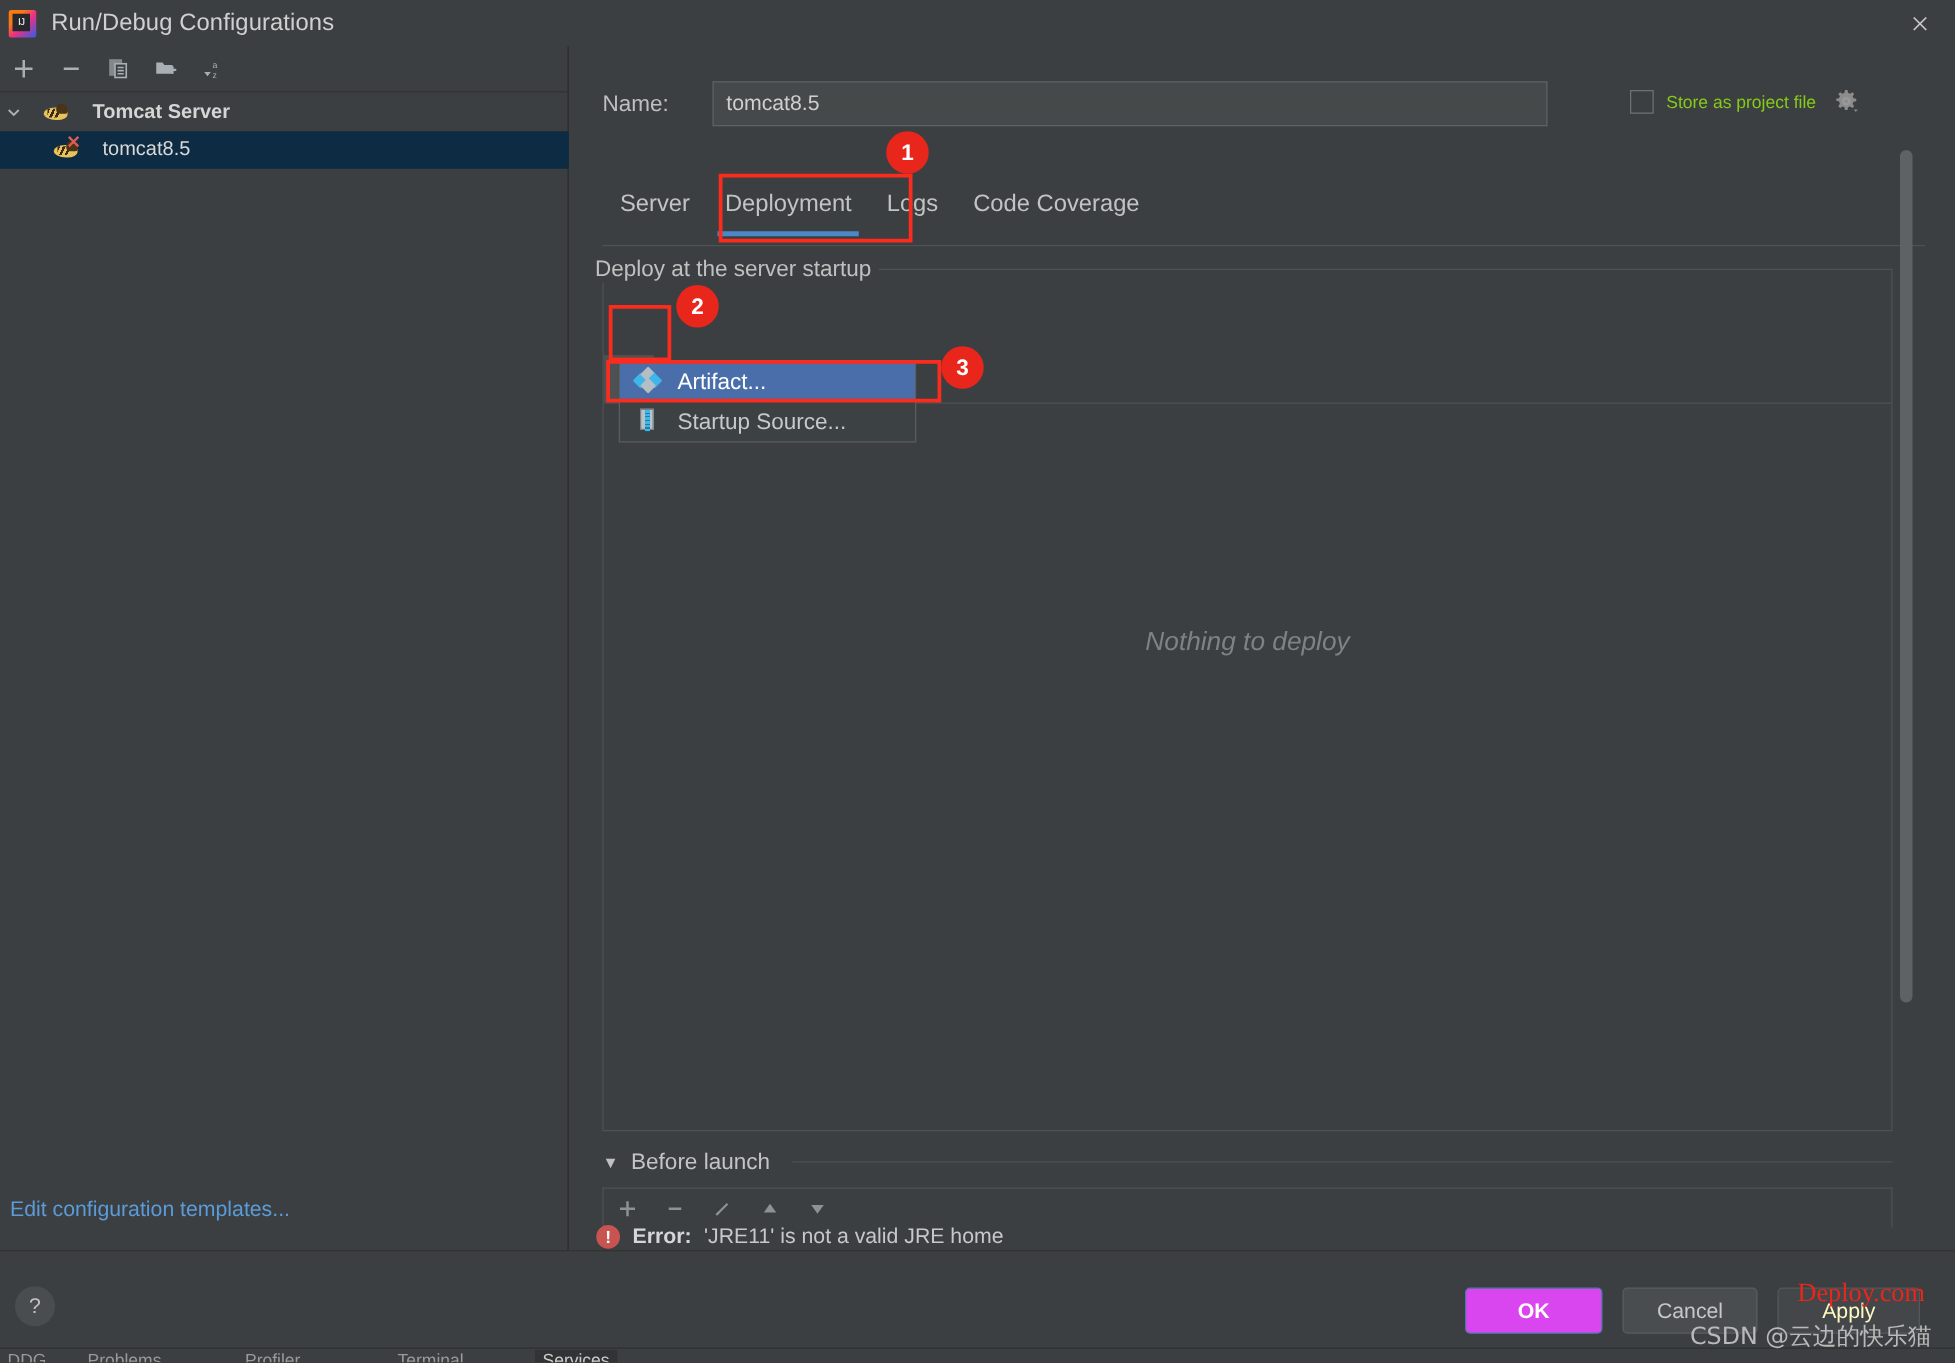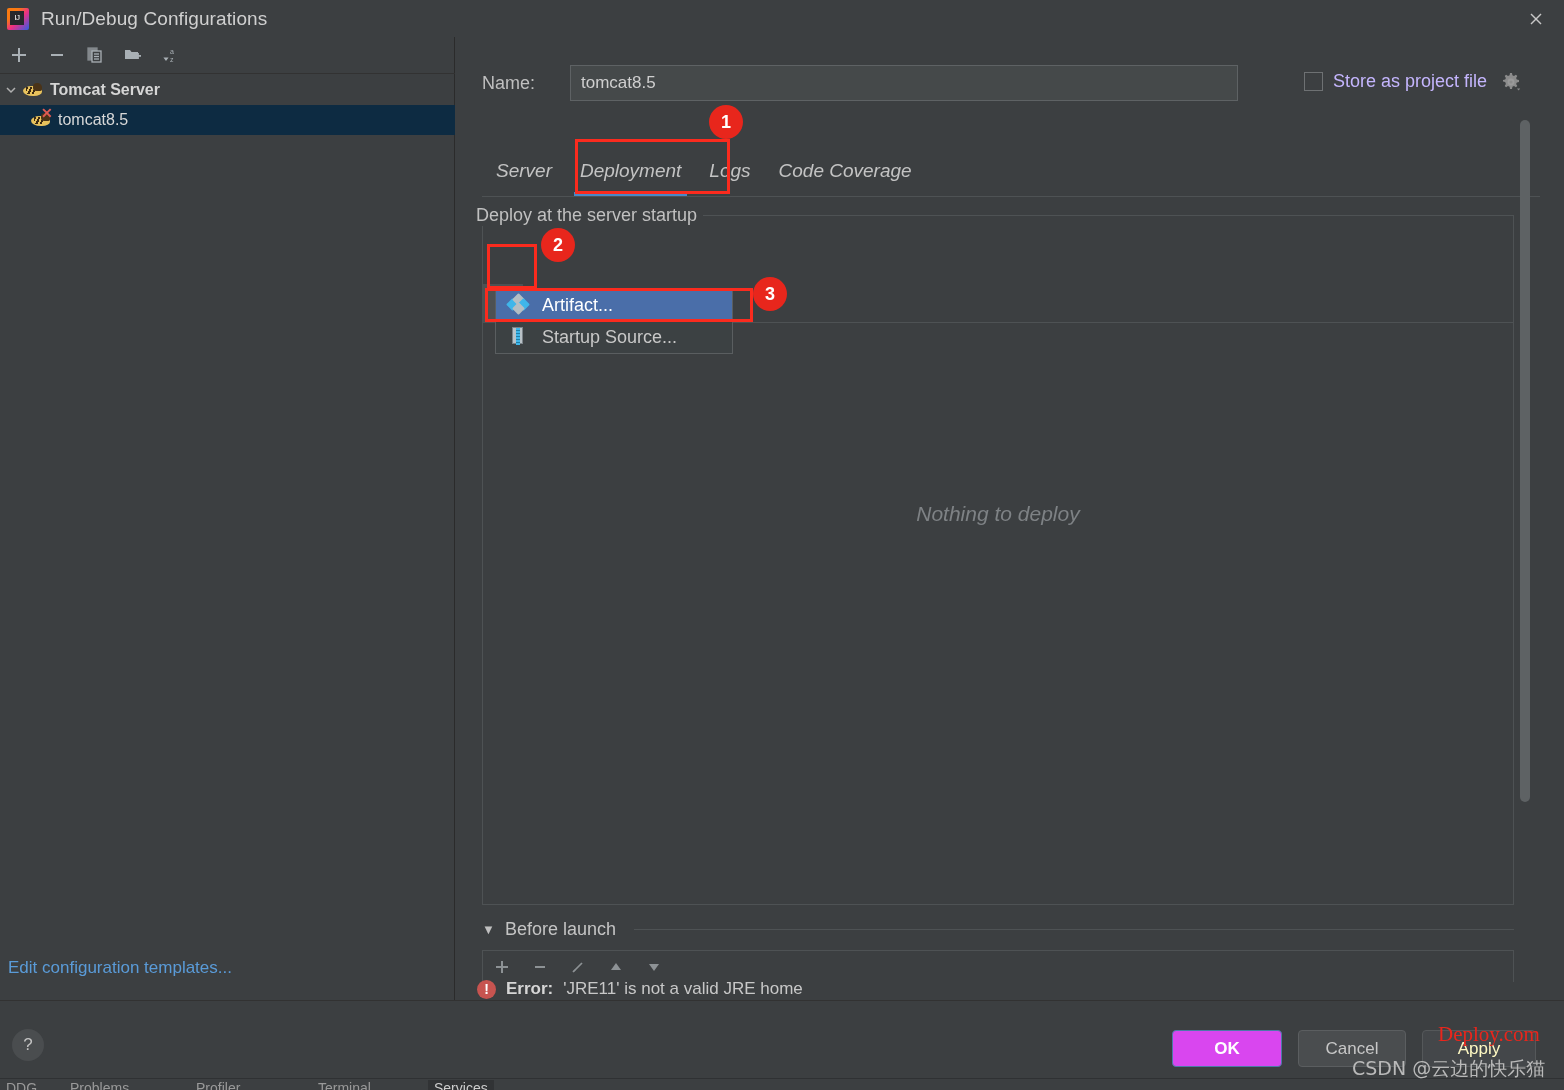--- a/index.html
+++ b/index.html
@@ -61,20 +61,21 @@
     width: 38px; height: 32px;
     display: flex; align-items: center; justify-content: center;
     color: #a9b0b5;
   }
   .tb-btn svg { width: 18px; height: 18px; }
 
   .tree { position: absolute; left: 0; top: 38px; width: 455px; }
   .tree-row {
     display: flex; align-items: center; height: 30px;
     font-size: 16px;
+    gap: 12px;
   }
   .tree-row.group { color: #d5d5d5; font-weight: bold; }
   .tree-row.selected { background: #0d2b42; color: #d8d8d8; }
   .tree-chevron {
     width: 22px; height: 30px; display: flex; align-items: center; justify-content: center;
     color: #b0b0b0;
   }
   .tree-chevron svg { width: 12px; height: 12px; }
   .tomcat-icon {
     width: 22px; height: 18px; margin-right: 6px; position: relative; flex: none;
@@ -151,30 +152,29 @@
     padding: 0 10px; line-height: 34px;
     font-family: "Liberation Sans", sans-serif;
   }
   .store-row {
     position: absolute; left: 848px; top: 34px;
     display: flex; align-items: center; gap: 10px;
   }
   .checkbox {
     width: 19px; height: 19px; border: 1px solid #6e7173; background: #3c3f41;
   }
-  .store-label { font-size: 18px; color: #c4b5fd; }
+  .store-label { font-size: 14px; color: #84cc16; }
   .gear-icon { width: 20px; height: 20px; color: #9a9a9a; margin-left: 4px; }
   .gear-icon svg { width: 20px; height: 20px; }
 
   
   .tabs {
     position: absolute; left: 26px; top: 108px; width: 1058px; height: 52px;
-    display: flex; align-items: flex-end;
+    display: flex; align-items: center;
     border-bottom: 1px solid #4e5254;
-    font-style: italic;
   }
   .tab {
     font-size: 19px; color: #c3c3c3; padding: 0 14px 14px 14px;
     position: relative;
   }
   .tab.active::after {
     content: ""; position: absolute; left: 8px; right: 8px; bottom: 0;
     height: 4px; background: #4a88c7;
   }
 

